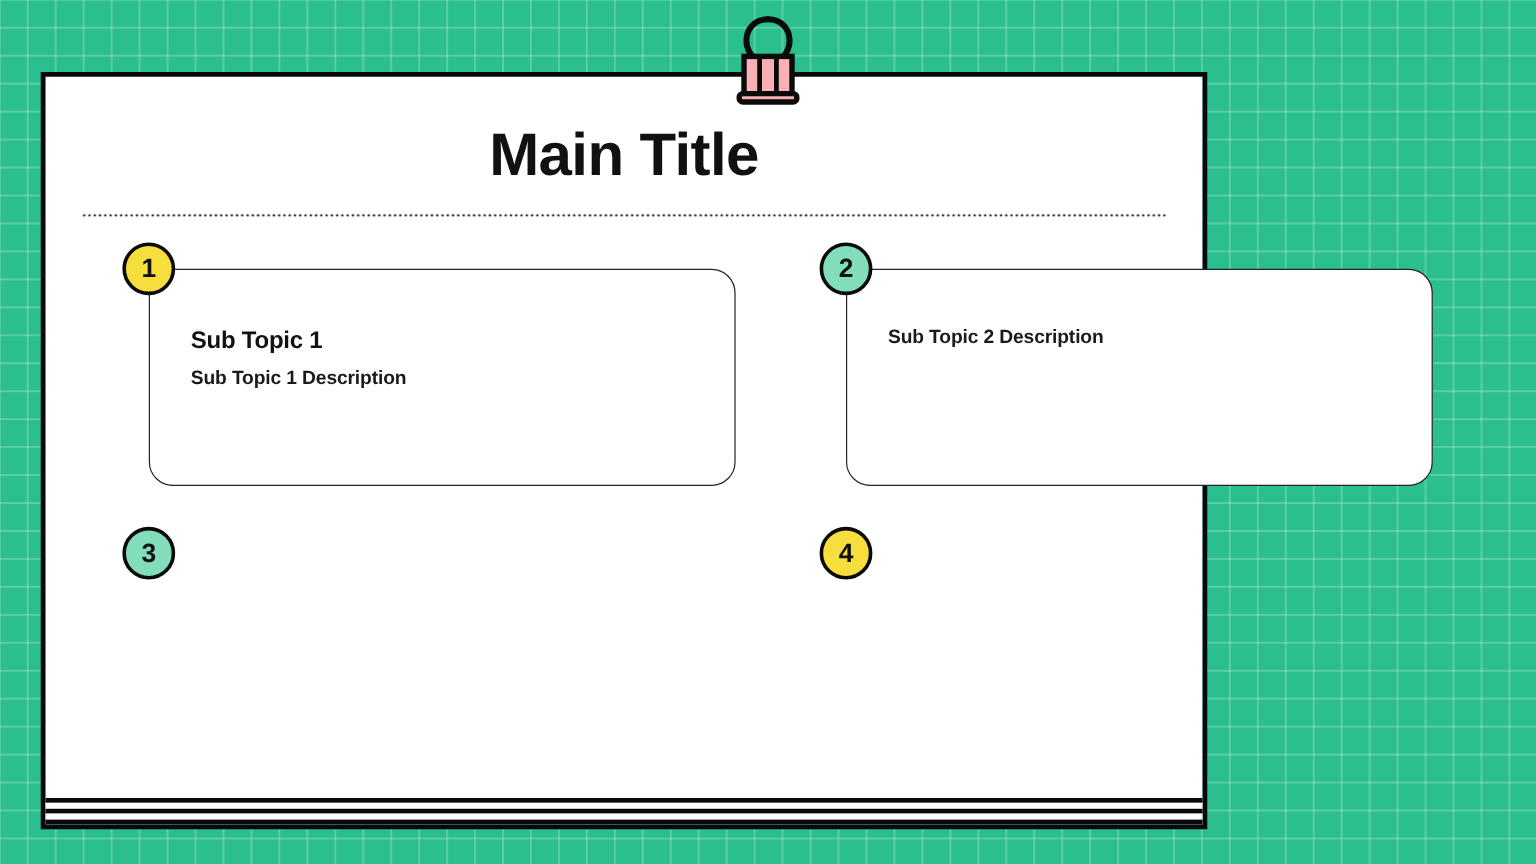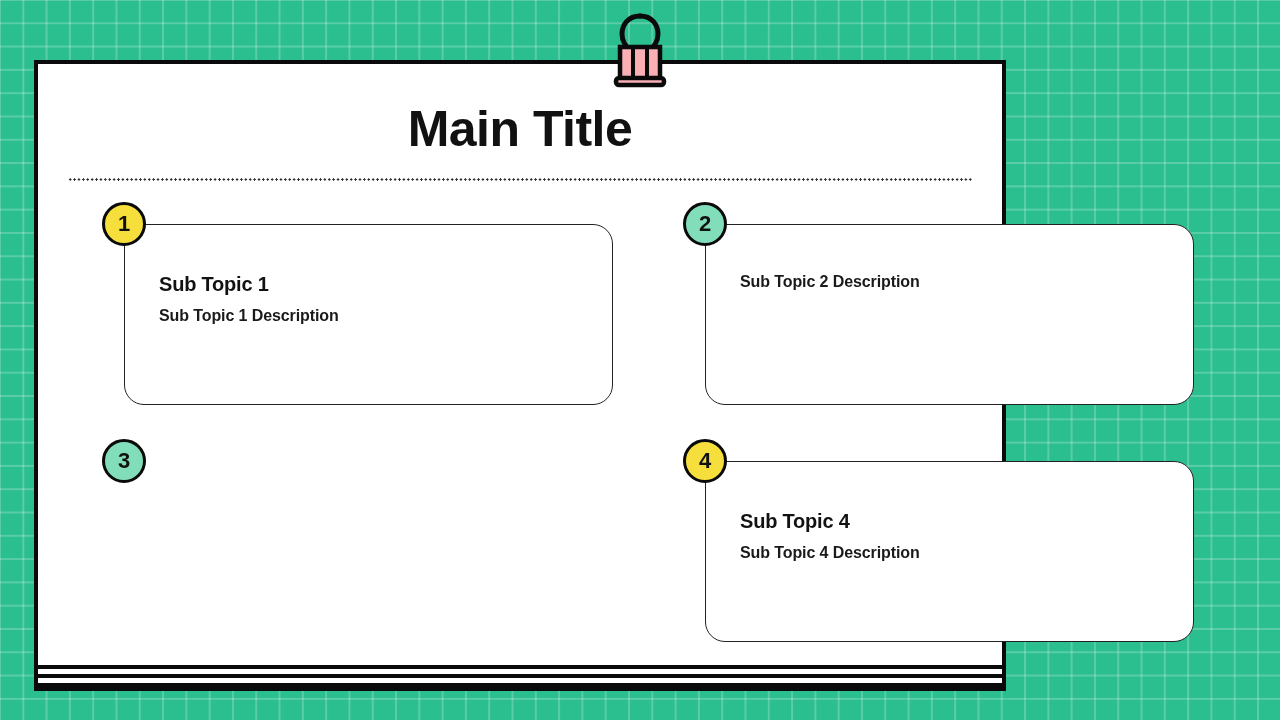--- a/index.html
+++ b/index.html
@@ -146,26 +146,20 @@
           </div>
         </div>
         <div class="badge" style="background: rgb(130, 221, 187);">2</div>
       </div>
 
       <div class="topic-cell">
         <div class="badge" style="background: rgb(130, 221, 187);">3</div>
       </div>
 
       <div class="topic-cell">
-        <div class="topic-card">
-          <div class="topic-text">
-            <div class="topic-heading">Sub Topic 4</div>
-            <div class="topic-desc">Sub Topic 4 Description</div>
-          </div>
-        </div>
         <div class="badge" style="background: rgb(246, 222, 60);">4</div>
       </div>
 
     </div>
 
     <div id="bottom-stripes">
       <div class="stripe" style="height:4px"></div>
       <div class="stripe-gap" style="height:5px"></div>
       <div class="stripe" style="height:4px"></div>
       <div class="stripe-gap" style="height:5px"></div>

